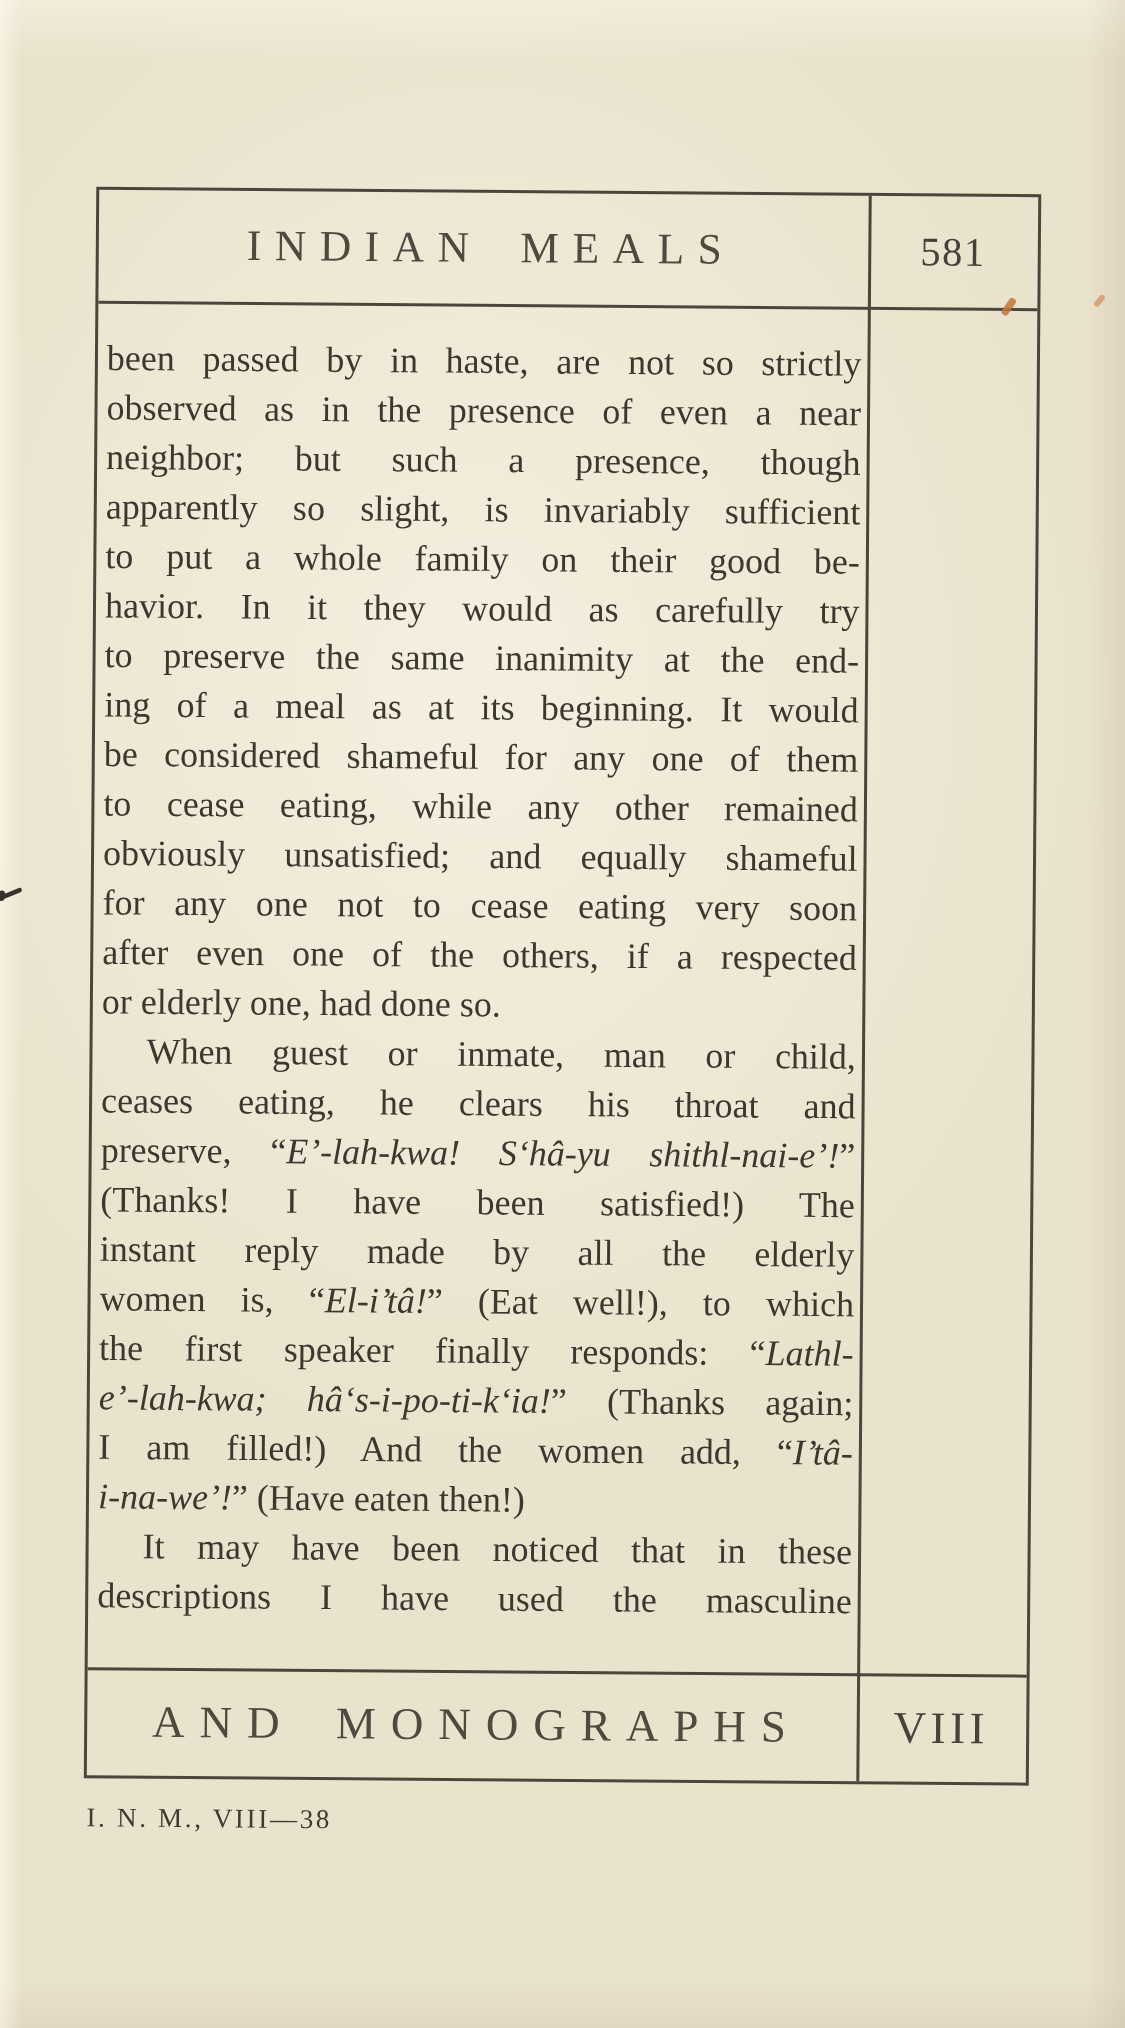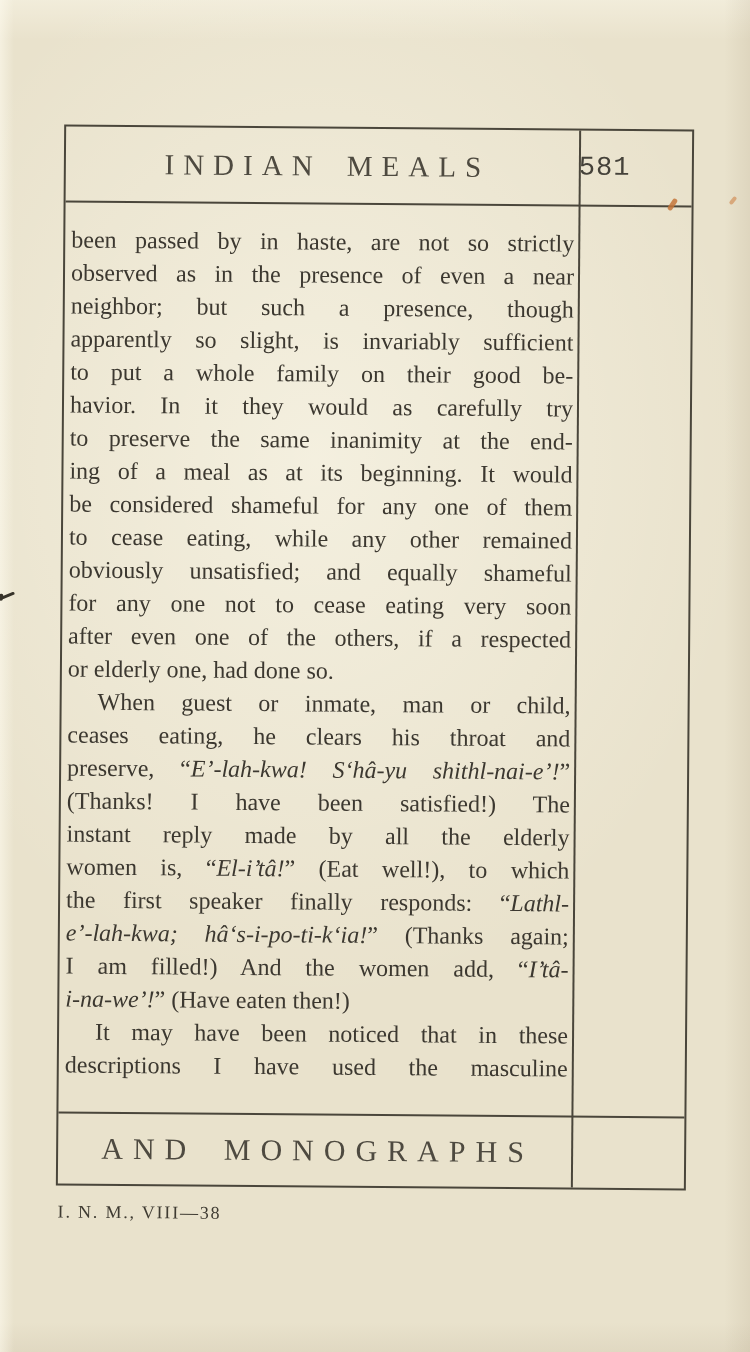--- a/index.html
+++ b/index.html
@@ -35,21 +35,21 @@
     position:absolute;left:0;top:0;right:0;height:74px;
     border-bottom:2px solid #4a463b;
     display:flex;
   }
   .footer-row{
     position:absolute;left:0;bottom:0;right:0;height:70px;
     border-top:2px solid #4a463b;
     display:flex;
   }
   .cell-main{width:513px;display:flex;align-items:center;justify-content:center;}
-  .cell-num{flex:1;display:flex;align-items:center;justify-content:flex-start;font-family:Liberation Mono, monospace;}
+  .cell-num{flex:1;display:flex;align-items:center;justify-content:center;}
   .running-title{
     font-size:29px;letter-spacing:9px;word-spacing:9px;color:#4e4a40;
     padding-left:10px;white-space:nowrap;
   }
   .folio{font-size:27px;color:#45423a;letter-spacing:1px;}
   .series-title{
     font-size:30px;letter-spacing:10px;word-spacing:10px;color:#4e4a40;
     padding-left:6px;white-space:nowrap;
   }
   .volume{font-size:30px;color:#46433b;letter-spacing:3px;}
@@ -131,20 +131,23 @@
         <div class="line"><span>I am filled!) And the women add, “</span><span class="it">I’tâ-</span></div>
         <div class="line end"><span class="it">i-na-we’!</span><span>” (Have eaten then!)</span></div>
         <div class="line indent"><span>It may have been noticed that in these</span></div>
         <div class="line"><span>descriptions I have used the masculine</span></div>
       </div>
 
     <div class="footer-row">
       <div class="cell-main">
         <span class="series-title">AND MONOGRAPHS</span>
       </div>
+      <div class="cell-num">
+        <span class="volume">VIII</span>
+      </div>
     </div>
 
     <div class="divider"></div>
   </div>
 
   <div class="signature">I. N. M., VIII—38</div>
 </div>
 
 <div class="stray-mark"></div>
 <div class="ink-fleck"></div>

